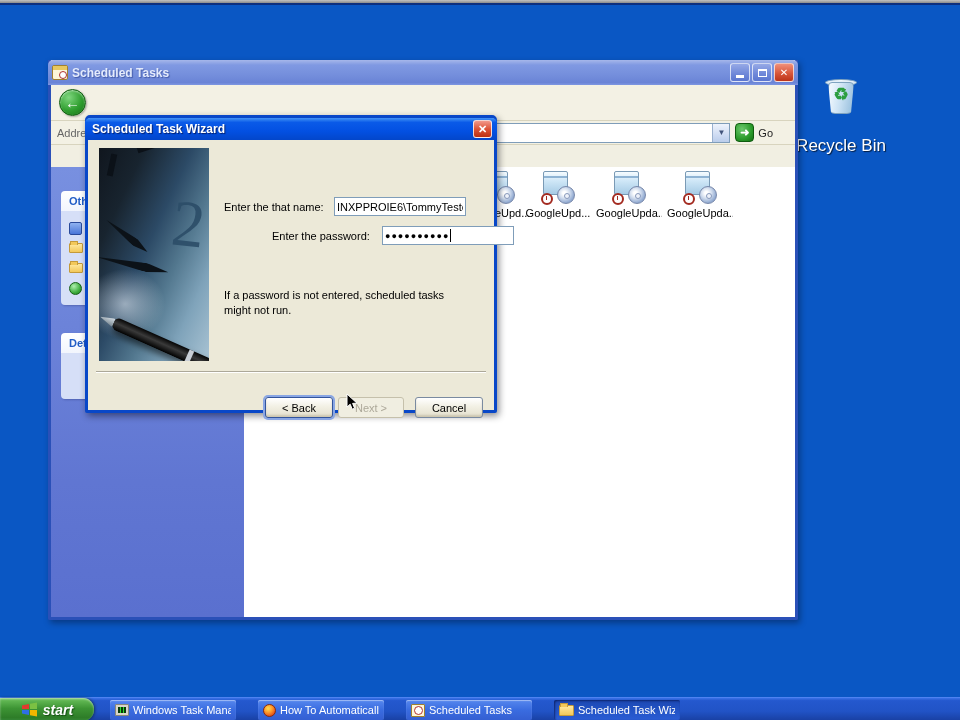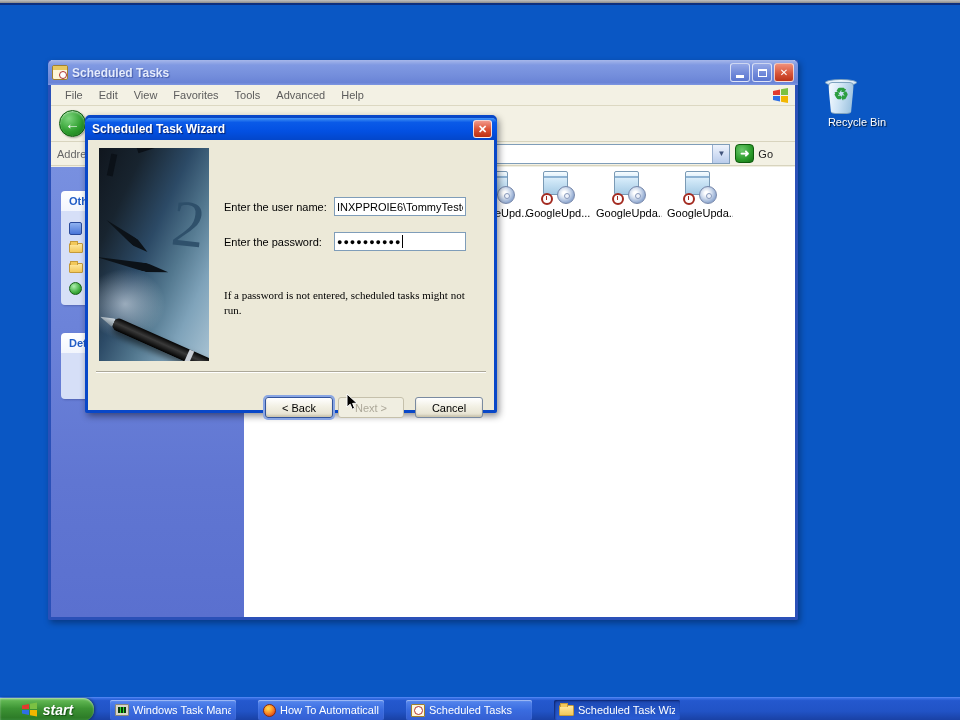--- a/index.html
+++ b/index.html
@@ -17,22 +17,22 @@
   .recycle { left:796px; top:76px; }
   .bin { width:34px; height:40px; margin:0 auto; position:relative; }
   .bin .body { position:absolute; left:4px; top:6px; width:26px; height:32px;
     background:linear-gradient(100deg,#eef6fd 10%,#cfe4f5 45%,#9fc4e0 90%);
     border:1px solid #7fa3c0; border-radius:4px 4px 7px 7px;
     clip-path:polygon(0 0, 100% 0, 88% 100%, 12% 100%); }
   .bin .rim { position:absolute; left:1px; top:3px; width:32px; height:7px;
     background:linear-gradient(#f6fbff,#b9d4ea); border:1px solid #7fa3c0; border-radius:50%; }
   .bin .rec { position:absolute; left:0; top:8px; width:34px; text-align:center;
     color:#2c9e3f; font-size:17px; font-weight:bold; }
-  .desk-icon .lbl { margin-top:0; font-size:11px; color:#fff;
-    text-shadow:1px 1px 1px rgba(0,0,0,.7);text-align:right; }
+  .desk-icon .lbl { margin-top:20px; font-size:17px; color:#fff;
+    text-shadow:1px 1px 1px rgba(0,0,0,.7); }
 
   
   .win { position:absolute; left:48px; top:60px; width:750px; height:560px;
     border:3px solid #2a50b8; border-top:none; border-radius:0 0 2px 2px;
     background:#f1efe2; z-index:10; box-shadow:2px 3px 6px rgba(0,0,10,.35); }
   .win-title { height:25px; margin:0 -3px; border-radius:5px 5px 0 0;
     background:linear-gradient(#a6b7ea,#8099e2 20%,#7690dd 55%,#6a84d6 90%,#7e97e2);
     display:flex; align-items:center; padding:0 4px; }
   .win-title .t { flex:1; color:#e4ebfc; font-weight:bold; font-size:12px;
      text-shadow:1px 1px 1px rgba(20,40,120,.5); margin-left:4px; }
@@ -152,21 +152,21 @@
     background:#c9cfd6; }
 
   .intro { position:absolute; left:136px; top:10px; width:258px; line-height:1.35; }
   .frow { position:absolute; left:136px; display:flex; align-items:center; }
   .frow .flabel { width:110px; }
   .fld { width:132px; height:19px; border:1px solid #7f9db9; background:#fff;
     font-size:11px; padding:0 2px; display:flex; align-items:center; overflow:hidden; }
   .fld input { border:none; outline:none; width:100%; font-size:11px; font-family:"Liberation Sans",sans-serif; }
   .pwd { font-size:9px; letter-spacing:1px; }
   .caret { display:inline-block; width:1px; height:13px; background:#000; margin-left:1px; }
-  .note { position:absolute; left:136px; top:148px; width:248px; line-height:1.35;font-family:Liberation Serif, serif; }
+  .note { position:absolute; left:136px; top:148px; width:248px; line-height:1.35; }
   .sep { position:absolute; left:8px; right:8px; top:231px; height:2px;
     border-top:1px solid #aca899; border-bottom:1px solid #fff; }
   .dbtn { position:absolute; top:257px; height:21px; font-size:11px; color:#000;
     background:linear-gradient(#ffffff,#f2f0e4 45%,#e3e0cd); border:1px solid #7a8aa0;
     border-radius:3px; display:flex; align-items:center; justify-content:center;
     box-shadow:inset 0 -2px 2px rgba(160,150,120,.35); }
   .dbtn.back { left:177px; width:68px; border:1px solid #32549c;
     box-shadow:0 0 0 2px #89a6e4, inset 0 -2px 2px rgba(160,150,120,.35); }
   .dbtn.next { left:250px; width:66px; color:#aca899; border-color:#c5c0ab;
     background:#f0eee1; box-shadow:none; }
@@ -263,36 +263,20 @@
     <div class="winbtns">
       <div class="wbtn">
           <span class="mingl"></span>
         </div>
       <div class="wbtn">
           <span class="maxgl"></span>
         </div>
       <div class="wbtn close">✕</div>
     </div>
   </div>
-  <div class="menubar">
-    <span class="mi">File</span>
-    <span class="mi">Edit</span>
-    <span class="mi">View</span>
-    <span class="mi">Favorites</span>
-    <span class="mi">Tools</span>
-    <span class="mi">Advanced</span>
-    <span class="mi">Help</span>
-    <span class="spacer"></span>
-    <svg class="winlogo" viewBox="0 0 17 17">
-      <path d="M1 4 L8 2.4 V8 H1 Z" fill="#e23a2e"></path>
-      <path d="M9 2.2 L16 1 V8 H9 Z" fill="#7bc143"></path>
-      <path d="M1 9 H8 V14.6 L1 13 Z" fill="#2f6fe4"></path>
-      <path d="M9 9 H16 V16 L9 14.8 Z" fill="#f2b600"></path>
-    </svg>
-  </div>
   <div class="toolbar">
     <div class="backcirc">←</div>
   </div>
   <div class="addrbar">
     <span class="al">Address</span>
     <div class="combo">
       <input value="" style="">
       <div class="drop">▼</div>
     </div>
     <div class="gobtn">
@@ -368,26 +352,26 @@
     <div class="wiz-img">
       <span class="tick t1"></span>
         <span class="tick t2"></span>
       <span class="num2">2</span>
       <span class="hand h1"></span>
         <span class="hand h2"></span>
       <span class="glow"></span>
       <span class="pen"></span>
     </div>
     <div class="frow" style="top:57px;">
-      <span class="flabel">Enter the user name:</span>
+      <span class="flabel">Enter the that name:</span>
       <div class="fld">
         <input value="INXPPROIE6\TommyTester" style="">
       </div>
     </div>
-    <div class="frow" style="top:92px;">
+    <div class="frow" style="top:86px;margin-left:48px;">
       <span class="flabel">Enter the password:</span>
       <div class="fld">
         <span class="pwd">●●●●●●●●●●</span>
           <span class="caret"></span>
       </div>
     </div>
     <div class="note">If a password is not entered, scheduled tasks might not run.</div>
     <div class="sep"></div>
     <div class="dbtn back">&lt; Back</div>
     <div class="dbtn next">Next &gt;</div>

